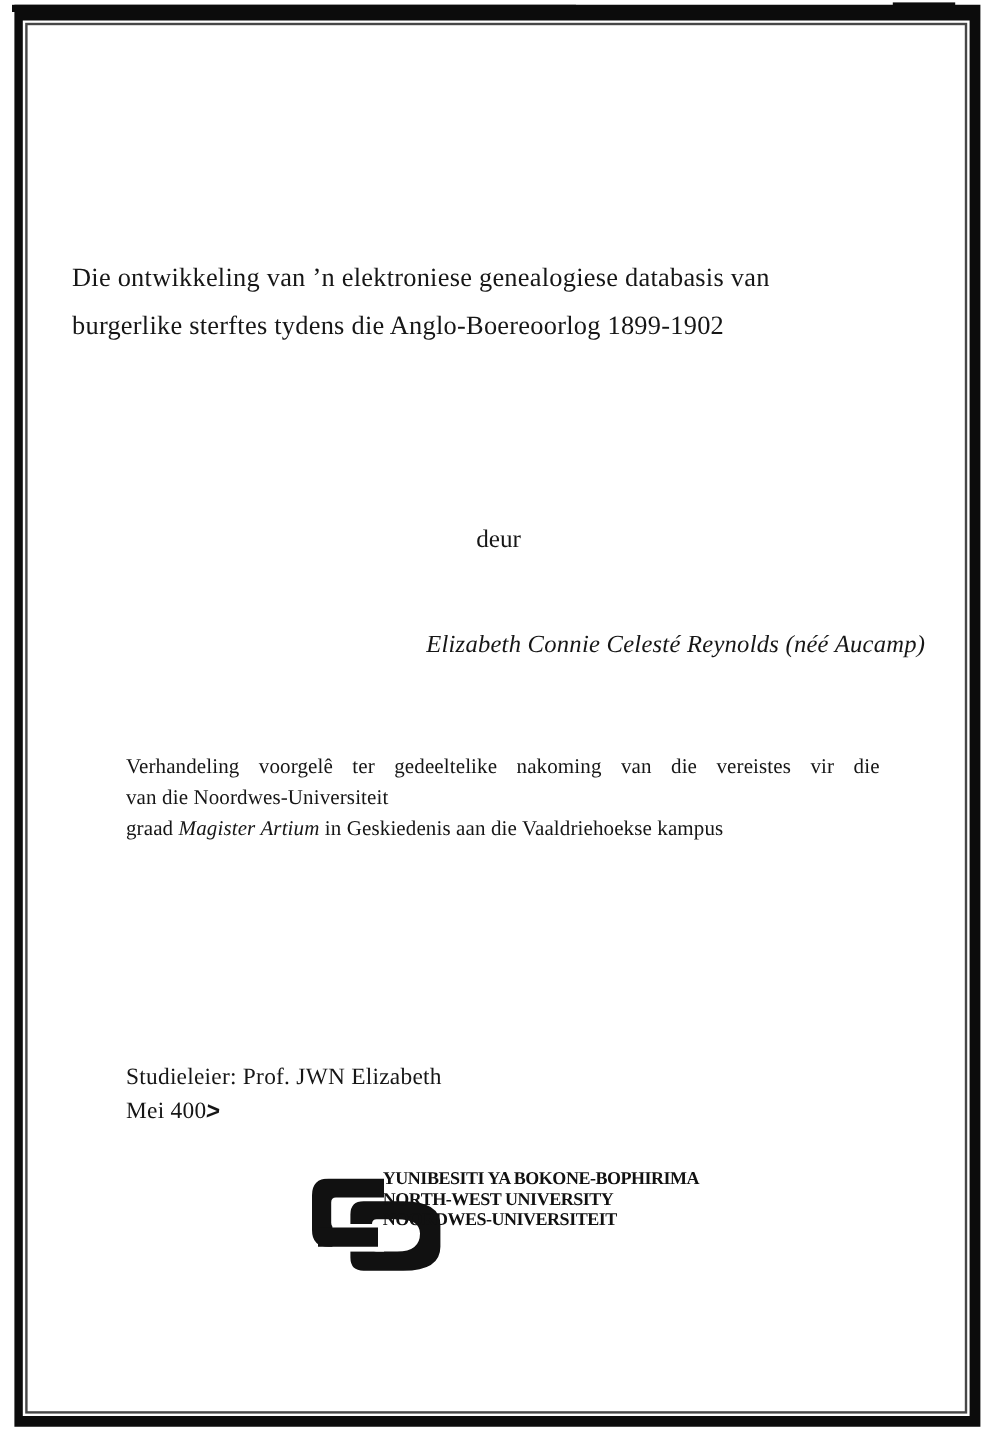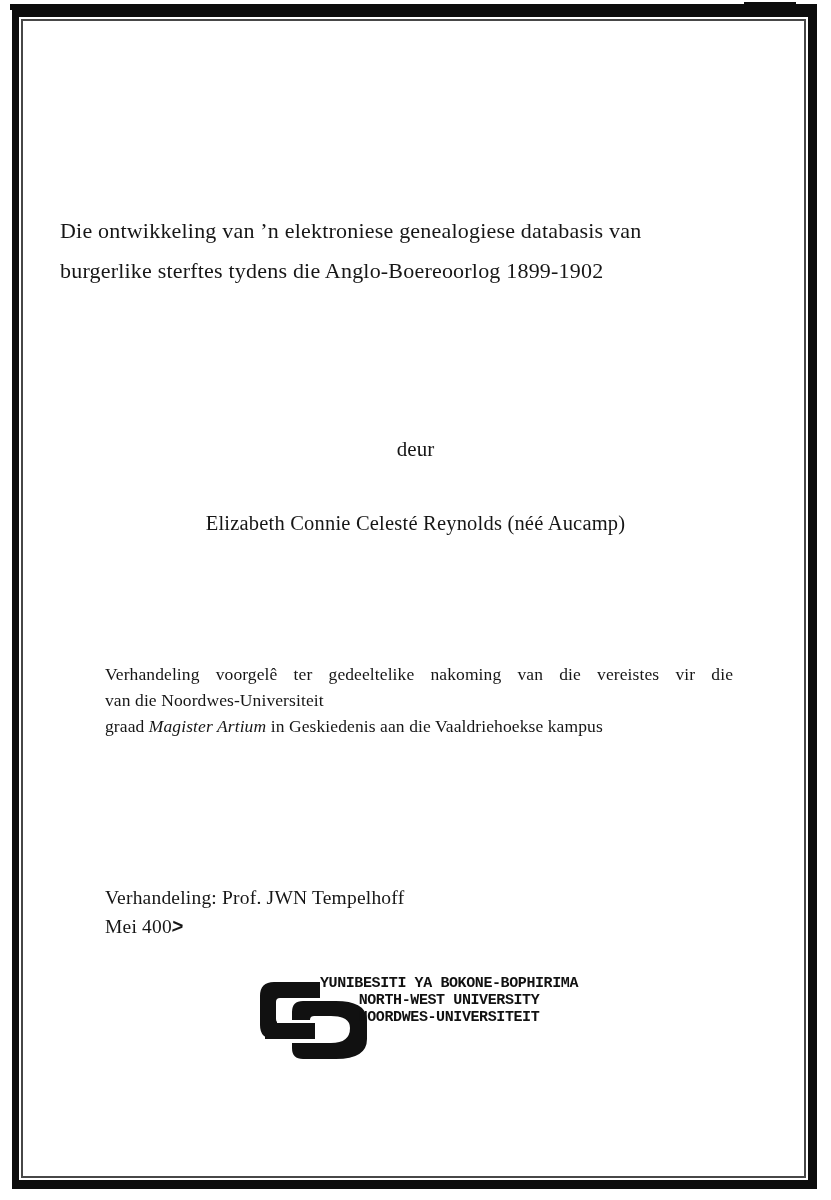--- a/index.html
+++ b/index.html
@@ -26,46 +26,46 @@
   .title{
     position:absolute;left:60px;top:211px;width:711px;
     text-align:left;font-size:22px;line-height:40px;
     letter-spacing:0.2px;
   }
   .byline{
     position:absolute;left:60px;top:437px;width:711px;
     text-align:center;font-size:21px;
   }
   .author{
-    position:absolute;left:60px;top:512px;width:711px;
-    text-align:center;font-size:20.5px;letter-spacing:0.2px;
+    position:absolute;left:60px;top:526px;width:711px;
+    text-align:right;font-size:20.5px;letter-spacing:0.2px;font-style:italic;
   }
   .submission{
-    position:absolute;left:105px;top:661px;width:628px;
+    position:absolute;left:105px;top:625px;width:628px;
     font-size:17.5px;line-height:26px;letter-spacing:0.1px;
   }
   .submission .just{text-align:justify;text-align-last:justify;}
   .supervisor-block{
     position:absolute;left:105px;top:884px;
     font-size:19.5px;line-height:28px;letter-spacing:0.2px;
   }
   .date-glyph{
     display:inline-block;font-weight:700;
     transform:skewX(-6deg) scaleY(1.05);
     font-family:"Liberation Sans",sans-serif;
   }
   .logo{
     position:absolute;left:257px;top:975px;width:330px;height:90px;
   }
   .logo-mark{position:absolute;left:0;top:7px;}
   .logo-text{
     position:absolute;left:62px;top:0;width:260px;
-    font-family:Liberation Mono, monospace;
+    font-family:Liberation Serif, serif;
     font-weight:700;font-size:15px;line-height:17px;
-    letter-spacing:-0.4px;text-align:center;color:#111;
+    letter-spacing:-0.4px;text-align:left;color:#111;
     white-space:nowrap;
   }
 </style>
 </head>
 <body>
 
 <div class="artifact a1"></div>
 <div class="artifact a2"></div>
 
 <div class="frame">
@@ -81,21 +81,21 @@
 
 <div class="author">Elizabeth Connie Celesté Reynolds (néé Aucamp)</div>
 
 <div class="submission">
   <div class="just">Verhandeling voorgelê ter gedeeltelike nakoming van die vereistes vir die</div>
   <div>van die Noordwes-Universiteit</div>
   <div><span>graad </span><i>Magister Artium</i><span> in Geskiedenis aan die Vaaldriehoekse kampus</span></div>
 </div>
 
 <div class="supervisor-block">
-  <div>Verhandeling: Prof. JWN Tempelhoff</div>
+  <div>Studieleier: Prof. JWN Elizabeth</div>
   <div><span>Mei 400</span><span class="date-glyph">&gt;</span></div>
 </div>
 
 <div class="logo">
   <svg class="logo-mark" width="112" height="78" viewBox="0 0 112 78" xmlns="http://www.w3.org/2000/svg">
 
     <path d="M 63 0 H 17 Q 3 0 3 14 V 43 Q 3 57 17 57 H 53 V 41 H 23 Q 19 41 19 37 V 20 Q 19 16 23 16 H 63 Z" fill="#111"></path>
 
     <path fill-rule="evenodd" d="M 46 19 H 79 Q 110 19 110 39 V 57 Q 110 77 79 77 H 46 Q 35 77 35 66 V 30 Q 35 19 46 19 Z M 57 34 H 74 Q 93 34 93 46 Q 93 61 74 61 H 57 Q 53 61 53 57 V 38 Q 53 34 57 34 Z" fill="#111"></path>
 

